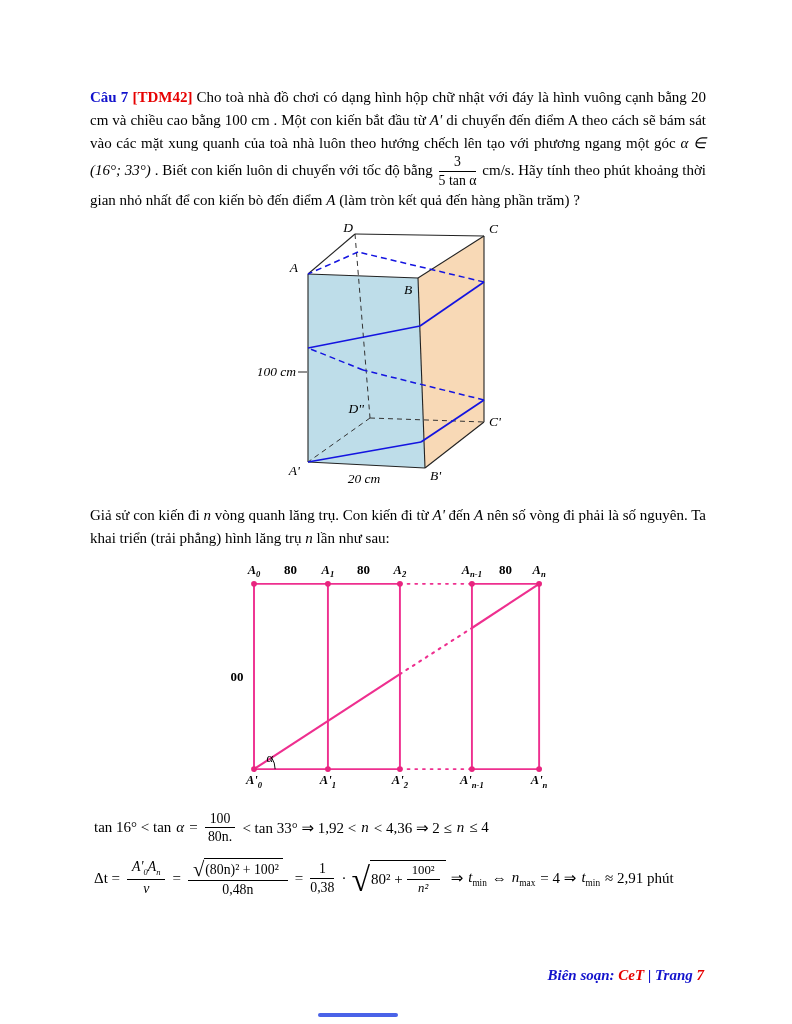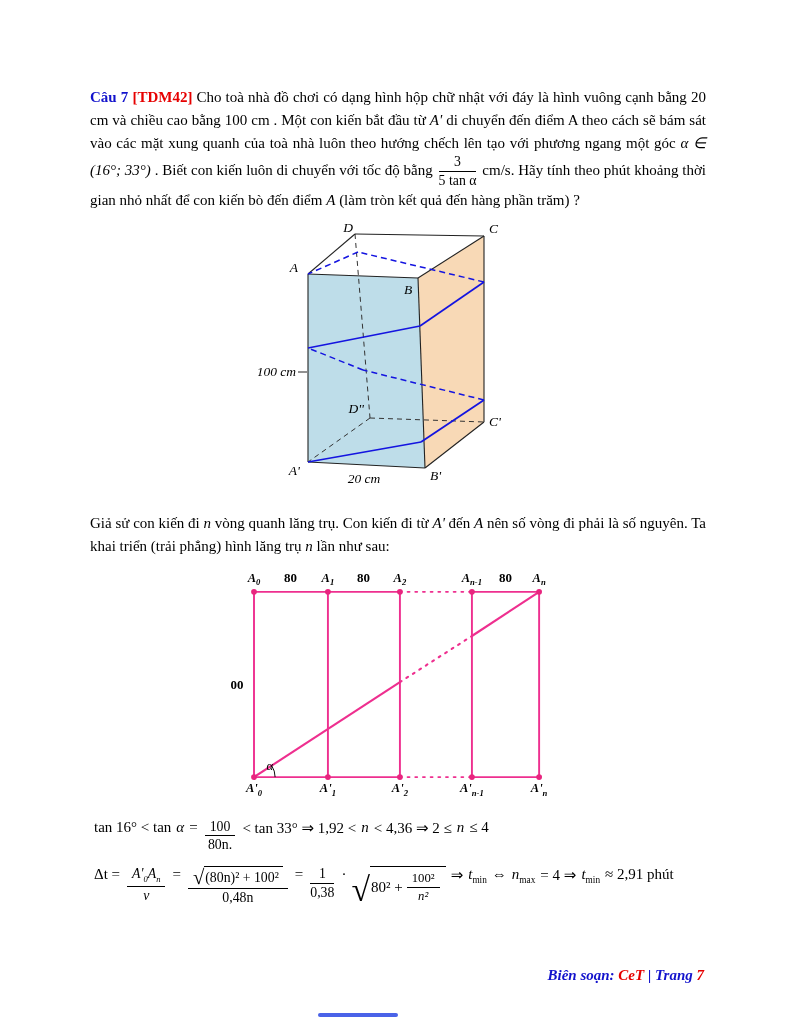--- a/index.html
+++ b/index.html
@@ -20,21 +20,21 @@
   .frac > .num{display:block;border-bottom:1px solid #000;padding:0 5px 1px;line-height:1.15;}
   .frac > .den{display:block;padding-top:1px;line-height:1.15;}
   .frac.small{font-size:0.85em;}
 
   
   .sqrt{display:inline-flex;align-items:stretch;}
   .rsym{align-self:flex-end;font-size:1.5em;line-height:1;transform:translateY(1px);}
   .rsym.big{font-size:2.25em;}
   .sqrt-body{border-top:1.3px solid #000;padding:2px 4px 0 1px;display:inline-flex;align-items:center;gap:2px;}
 
-  .formula{display:flex;gap:5px;font-size:15px;margin:13px 0 0 4px;white-space:pre-wrap;}
+  .formula{display:flex;align-items:center;gap:5px;font-size:15px;margin:13px 0 0 4px;white-space:pre-wrap;}
   .formula sub{font-size:0.62em;}
 
   .fig-wrap{text-align:center;margin-top:12px;}
   .sol-head{text-align:center;font-size:17px;font-weight:bold;font-style:italic;margin-top:4px;}
 
   
   .f1lab{font:italic 13.5px "Liberation Serif", serif;fill:#000;}
   .f1dim{font:italic 13.5px "Liberation Serif", serif;fill:#000;}
   .f2lab{font:italic bold 13px "Liberation Serif", serif;fill:#000;}
   .ssub{font-size:9px;}
@@ -116,21 +116,21 @@
       <text class="f1lab" x="231" y="202" text-anchor="start">C'</text>
       <text class="f1lab" x="42" y="251" text-anchor="end">A'</text>
       <text class="f1lab" x="172" y="256" text-anchor="start">B'</text>
 
       <text class="f1dim" x="38" y="152" text-anchor="end">100 cm</text>
       <text class="f1dim" x="106" y="259" text-anchor="middle">20 cm</text>
     </svg>
   </div>
 
 
-  <p class="para" style="margin-top:20px;">
+  <p class="para" style="margin-top:12px;">
     <span>Giả sử con kiến đi </span><span class="it">n</span><span> vòng quanh lăng trụ. Con kiến đi từ </span><span class="it">A'</span><span> đến </span><span class="it">A</span><span> nên số vòng đi phải là số nguyên. Ta khai triển (trải phẳng) hình lăng trụ </span><span class="it">n</span><span> lần như sau:</span>
   </p>
 
   <div class="fig-wrap" style="margin-top:8px;">
     <svg width="336" height="236" viewBox="0 0 350 236">
 
       <g stroke="#ee2f8f" stroke-width="2">
         <line x1="25" y1="22" x2="25" y2="215"></line>
         <line x1="102" y1="22" x2="102" y2="215"></line>
         <line x1="177" y1="22" x2="177" y2="215"></line>

